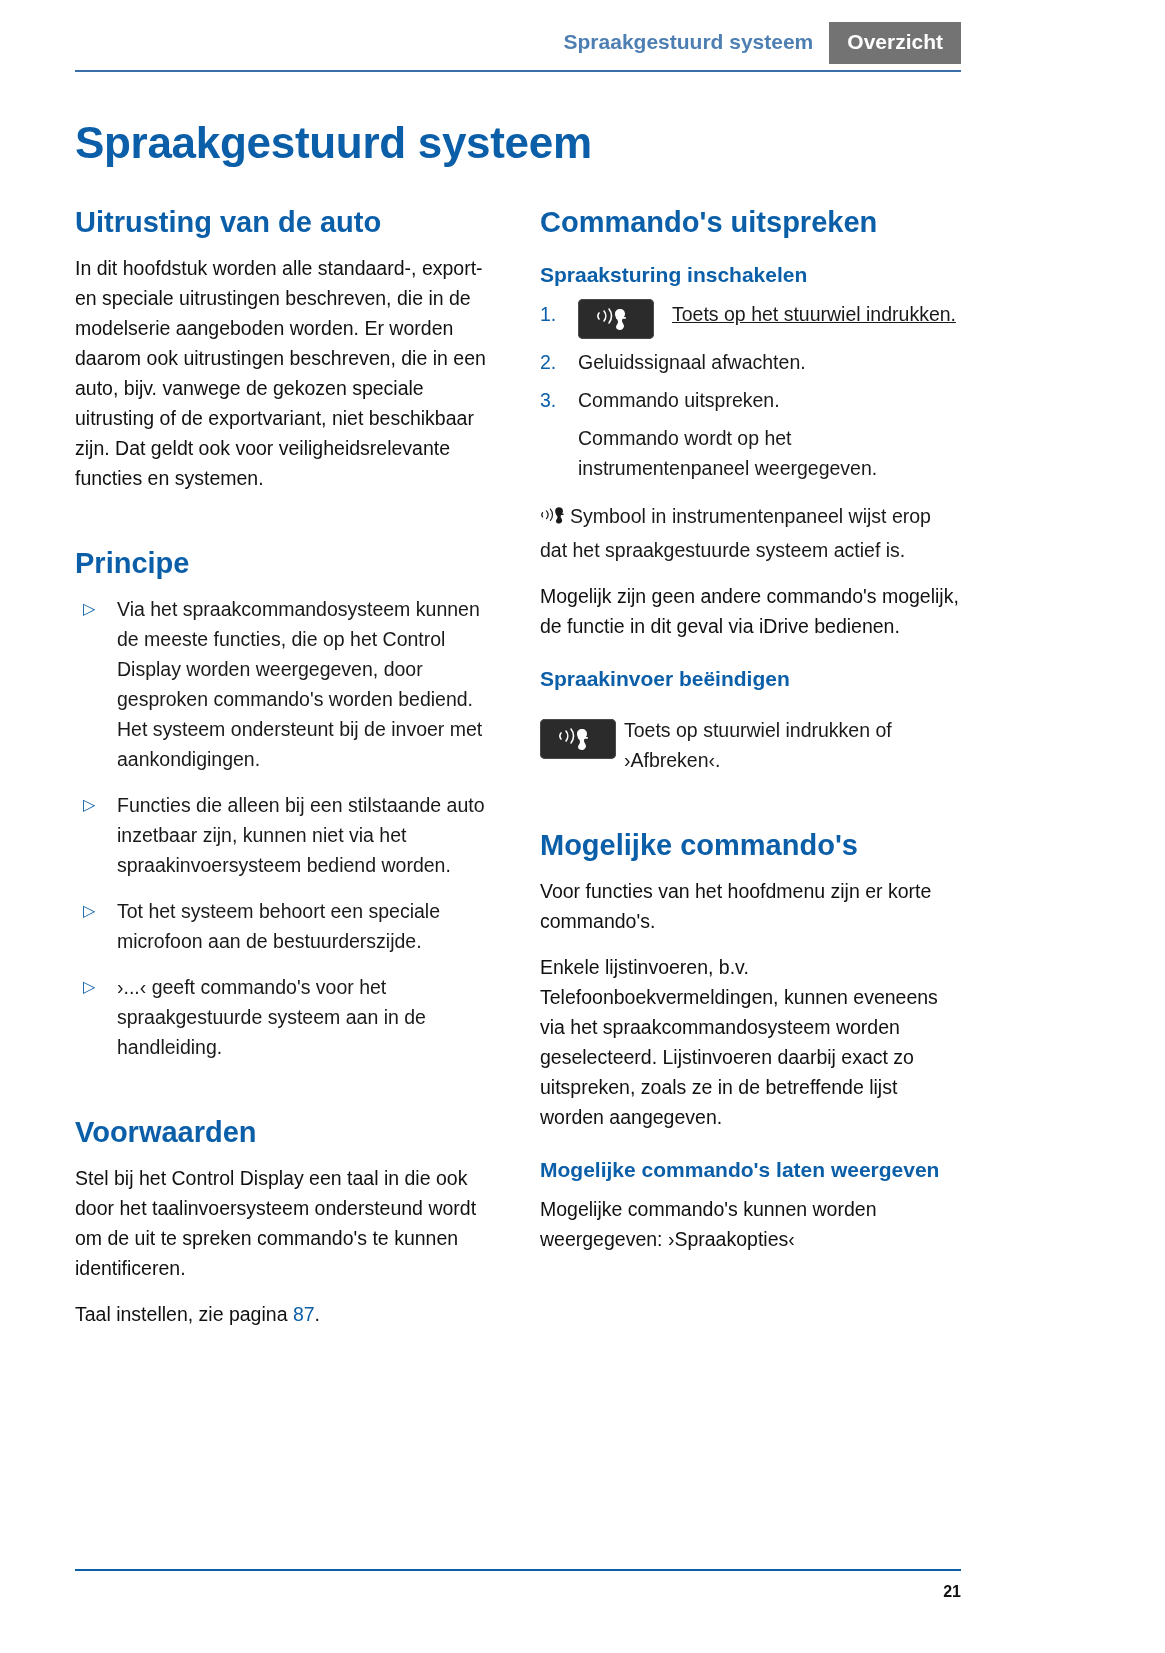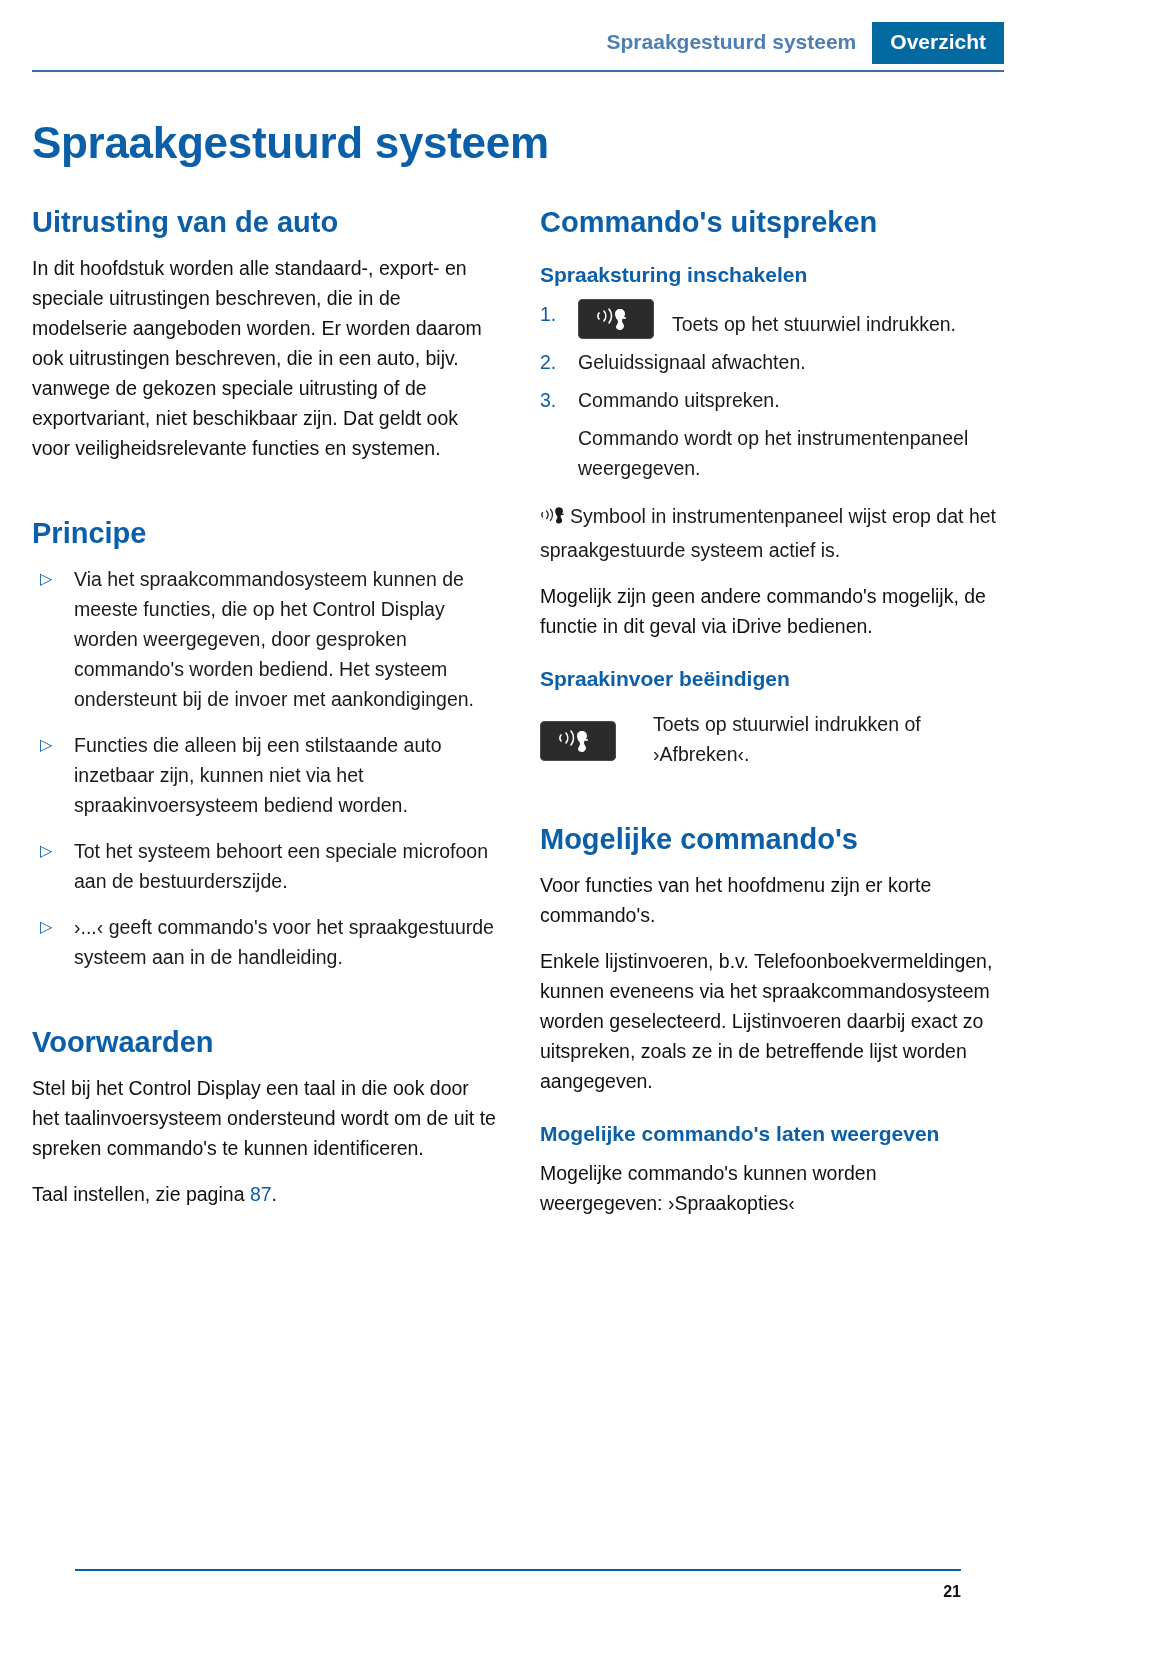--- a/index.html
+++ b/index.html
@@ -13,21 +13,21 @@
     font-family: "Liberation Sans", sans-serif;
     color: #1a1a1a;
     position: relative;
     overflow: hidden;
   }
   .page {
     position: relative;
     width: 1036px;
     height: 1653px;
     box-sizing: border-box;
-    padding: 0 32px;
+    padding: 0 75px;
   }
 
   
   .header {
     position: relative;
     height: 76px;
     display: flex;
     align-items: flex-start;
     justify-content: flex-end;
     padding-top: 28px;
@@ -42,21 +42,21 @@
     background: #3a6ea8;
   }
   .header-chapter {
     font-size: 21px;
     font-weight: bold;
     color: #4e7fb2;
     margin-right: 16px;
     line-height: 28px;
   }
   .header-tab {
-    background: #0369a1;
+    background: #737373;
     color: #ffffff;
     font-size: 21px;
     font-weight: bold;
     line-height: 28px;
     padding: 6px 18px 8px 18px;
     position: relative;
     top: -6px;
   }
 
   
@@ -141,22 +141,23 @@
   ol.steps > li .num {
     position: absolute;
     left: 0;
     top: 0;
     color: #0b5ea8;
     font-size: 19.5px;
     line-height: 30px;
   }
   .step-inline {
     display: flex;
-    align-items: flex-end;
+    align-items: flex-start;
     gap: 18px;
+    text-decoration: underline;
   }
   .step-note {
     font-size: 19.5px;
     line-height: 30px;
     padding-left: 38px;
     margin: 2px 0 14px 0;
   }
 
   
   .keybox {
@@ -167,23 +168,23 @@
     display: inline-flex;
     align-items: center;
     justify-content: center;
     box-shadow: inset 0 0 0 1px #4a4a4a;
     flex: none;
   }
   .keybox svg { display: block; }
 
   .endrow {
     display: flex;
-    align-items: center;
-    gap: 37px;
-    margin-top: 18px;
+    align-items: flex-start;
+    gap: 8px;
+    margin-top: 24px;
   }
   .endrow .keybox { margin-top: 4px; }
   .endrow .txt {
     font-size: 19.5px;
     line-height: 30px;
   }
 
   .symbol-para {
     font-size: 19.5px;
     line-height: 30px;

